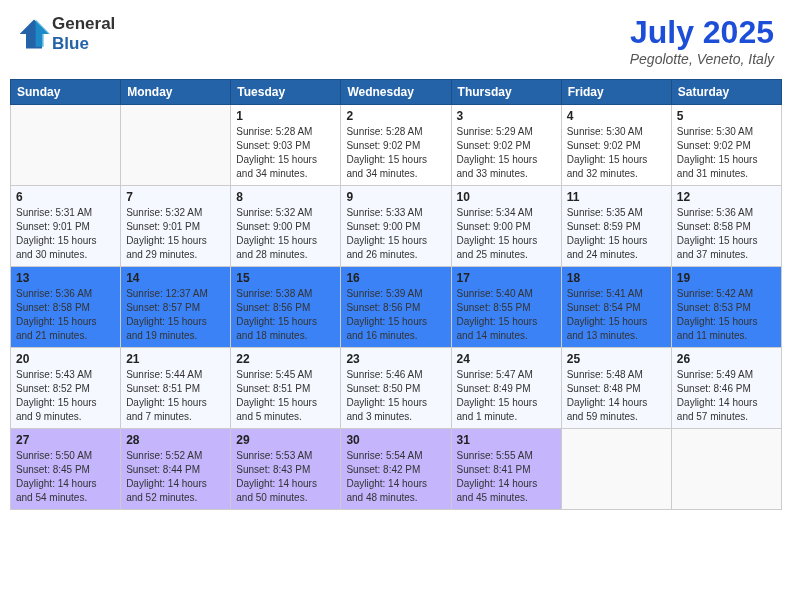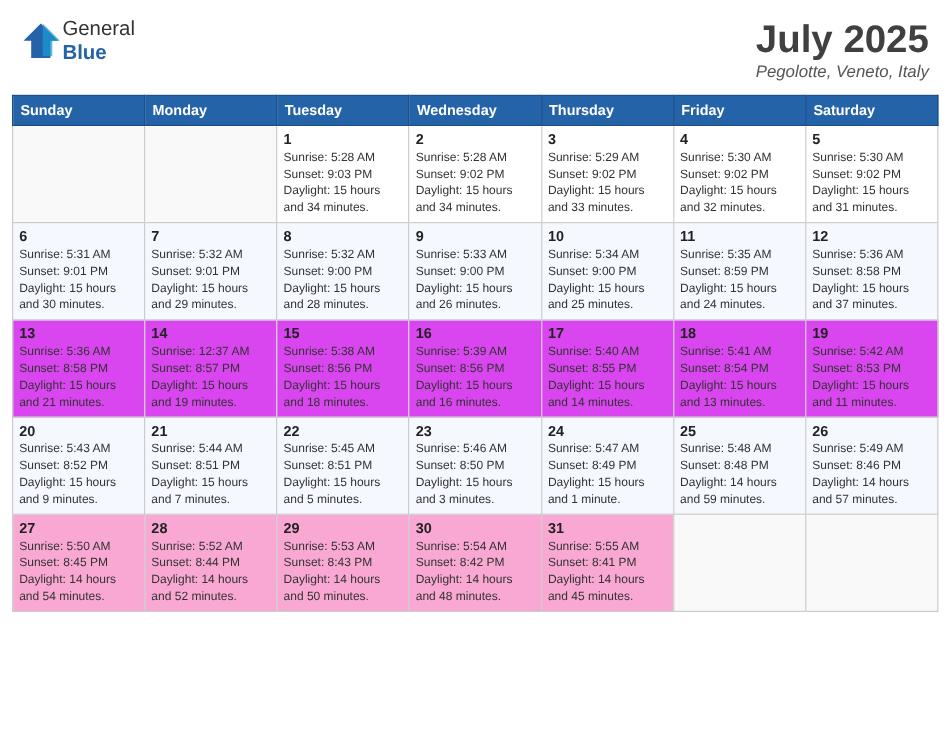--- a/index.html
+++ b/index.html
@@ -25,21 +25,21 @@
       width: 32px;
       height: 32px;
       margin-right: 2px;
     }
     .title-block {
       text-align: right;
     }
     .month-title {
       font-size: 32px;
       font-weight: bold;
-      color: #404040;
+      color: #1d4ed8;
     }
     .location-title {
       font-size: 14px;
       color: #555;
       font-style: italic;
     }
     .calendar {
       width: 100%;
       border-collapse: collapse;
       font-size: 10.5px;
@@ -76,35 +76,35 @@
       color: #333;
       font-size: 10px;
       line-height: 1.4;
     }
     .empty {
       background: #f9f9f9 !important;
     }
     
     .row-1 td { background: #fff; }
     .row-2 td { background: #eef2fa; }
-    .row-3 td { background: #d946ef; }
+    .row-3 td { background: #3b82f6; }
     .row-4 td { background: #eef2fa; }
-    .row-5 td { background: #f9a8d4; }
+    .row-5 td { background: #c4b5fd; }
   </style>
 </head>
 <body>
 
 <div class="header">
   <div class="logo">
     <svg class="logo-icon" viewBox="0 0 40 40">
       <polygon points="20,2 38,20 30,20 30,38 10,38 10,20 2,20" fill="#2563a8"></polygon>
       <polygon points="22,2 40,20 32,20 32,36 22,36" fill="#1a9bd4" opacity="0.7"></polygon>
     </svg>
     <div>
-      <span style="font-size:17px;font-weight:normal;color:#333;">General</span><br>
+      <span style="font-size:17px;font-weight:bold;color:#333;">General</span><br>
       <span style="font-size:17px;font-weight:bold;color:#2563a8;">Blue</span>
     </div>
   </div>
   <div class="title-block">
     <div class="month-title">July 2025</div>
     <div class="location-title">Pegolotte, Veneto, Italy</div>
   </div>
 </div>
 
 <table class="calendar">

